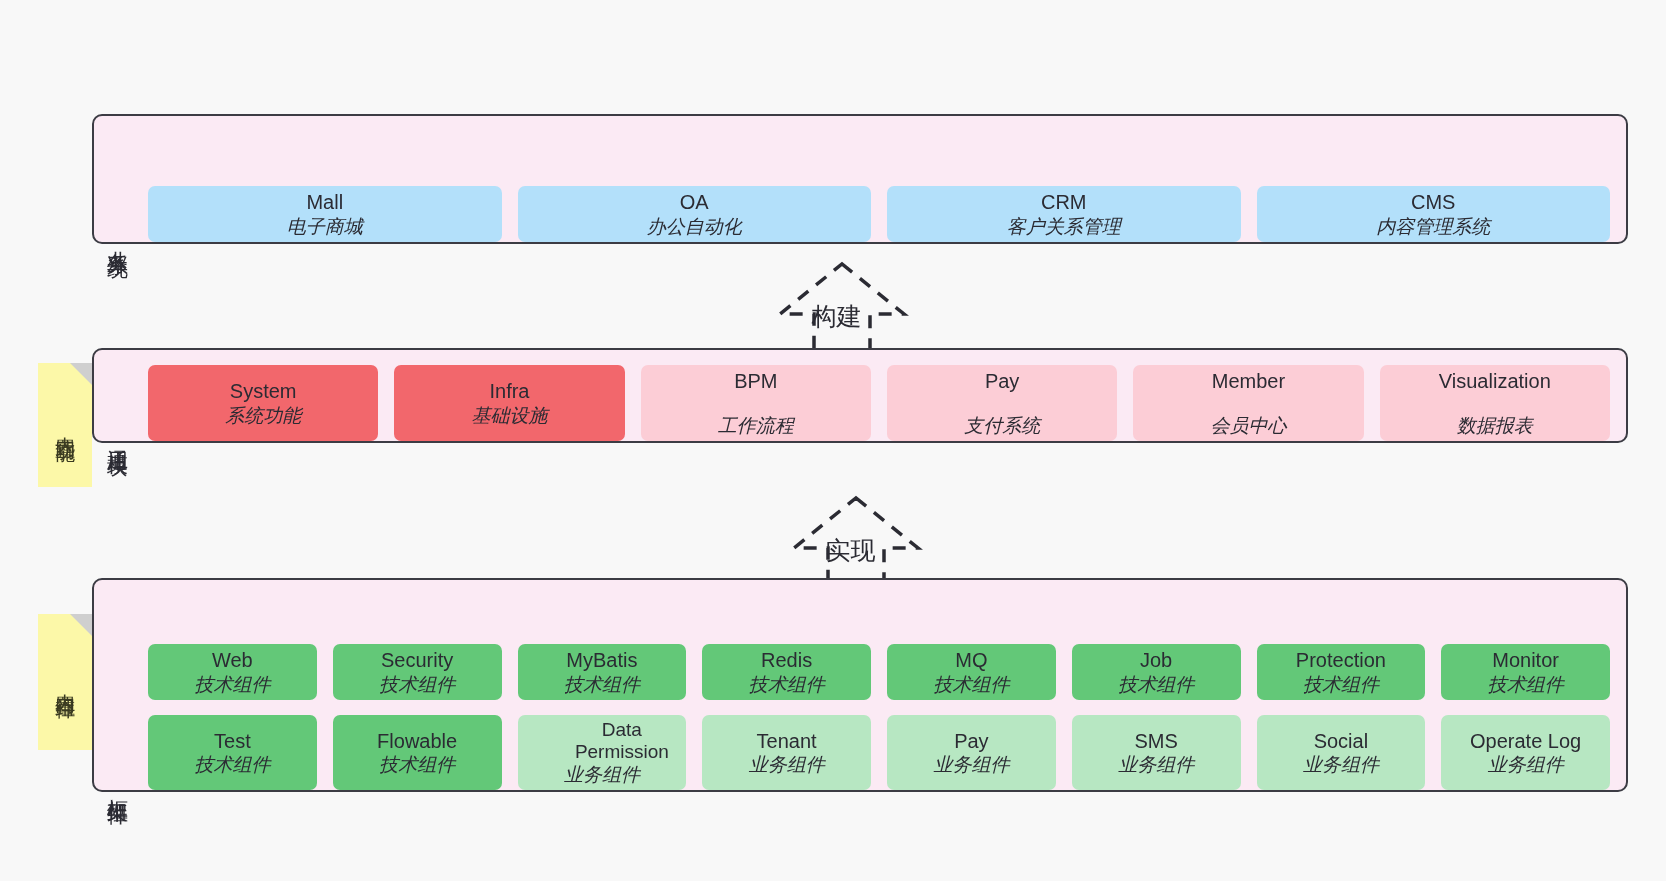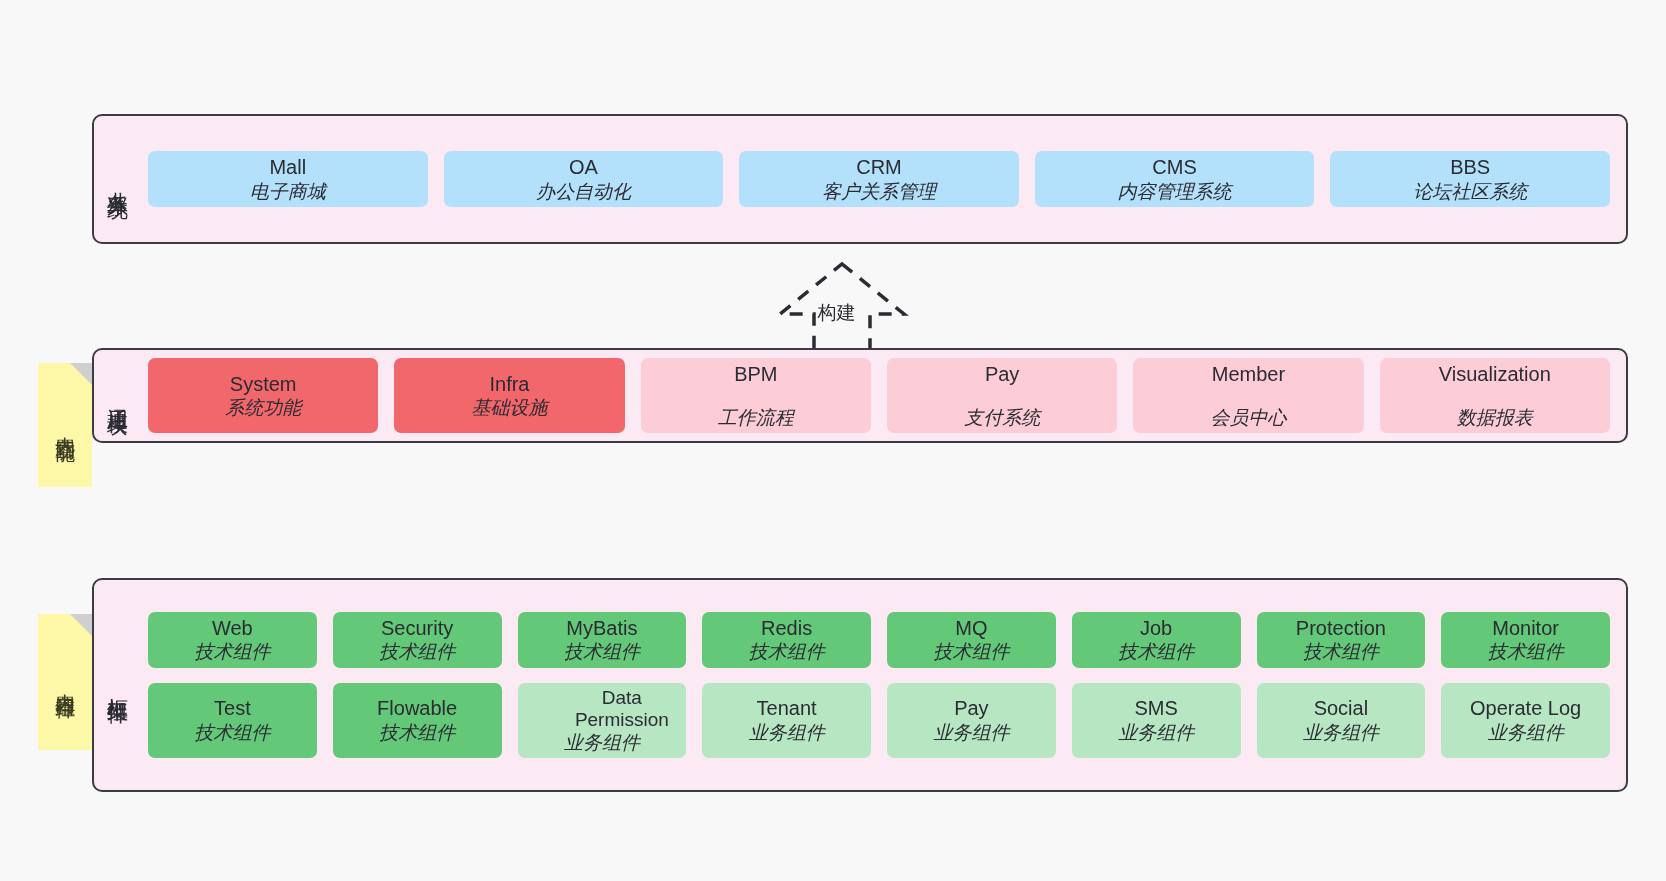--- a/index.html
+++ b/index.html
@@ -16,21 +16,21 @@
     background: #f8f8f8;
   }
 
   
   .layer {
     position: absolute;
     background: #fbeaf4;
     border: 2px solid #3c3c44;
     border-radius: 10px;
     display: flex;
-    align-items: center;
+    align-items: flex-end;
   }
   .layer-title {
     flex: 0 0 auto;
     width: 46px;
     display: flex;
     align-items: center;
     justify-content: center;
     font-size: 21px;
     color: #2b2b33;
     line-height: 1.18;
@@ -106,21 +106,21 @@
     position: absolute;
     width: 180px;
     height: 96px;
   }
   .arrow-wrap svg { display: block; width: 100%; height: 100%; }
   .arrow-label {
     position: absolute;
     left: 0; right: 11px;
     top: 42px;
     text-align: center;
-    font-size: 19px;
+    font-size: 25px;
     color: #2b2b33;
     pointer-events: none;
   }
 </style>
 </head>
 <body>
 
 <div id="canvas">
 
   <div class="layer" id="layer-business" style="left:92px; top:114px; width:1536px; height:130px;">
@@ -135,24 +135,20 @@
           <span class="t-en">OA</span>
           <span class="t-cn">办公自动化</span>
         </div>
         <div class="card blue">
           <span class="t-en">CRM</span>
           <span class="t-cn">客户关系管理</span>
         </div>
         <div class="card blue">
           <span class="t-en">CMS</span>
           <span class="t-cn">内容管理系统</span>
-        </div>
-        <div class="card blue">
-          <span class="t-en">BBS</span>
-          <span class="t-cn">论坛社区系统</span>
         </div>
       </div>
     </div>
   </div>
 
   <div class="arrow-wrap" style="left:752px; top:258px;">
     <svg viewBox="0 0 180 96" preserveAspectRatio="none" aria-hidden="true">
       <path d="M 90 6 L 152 56 L 118 56 L 118 92 L 62 92 L 62 56 L 28 56 Z" fill="#f8f8f8" stroke="#2b2b33" stroke-width="3.5" stroke-dasharray="13,10" stroke-linejoin="miter"></path>
     </svg>
     <div class="arrow-label">构建</div>
@@ -188,20 +184,26 @@
           <span class="t-cn">会员中心</span>
         </div>
         <div class="card pink">
           <span class="t-en">Visualization</span>
           <span class="t-cn">数据报表</span>
         </div>
       </div>
     </div>
   </div>
 
+  <div class="arrow-wrap" style="left:766px; top:492px;">
+    <svg viewBox="0 0 180 96" preserveAspectRatio="none" aria-hidden="true">
+      <path d="M 90 6 L 152 56 L 118 56 L 118 92 L 62 92 L 62 56 L 28 56 Z" fill="#f8f8f8" stroke="#2b2b33" stroke-width="3.5" stroke-dasharray="13,10" stroke-linejoin="miter"></path>
+    </svg>
+    <div class="arrow-label">实现</div>
+  </div>
 
   <div class="sticky" style="left:38px; top:614px; height:136px;">
     <span class="fold"></span>
     <span>内置组件</span>
   </div>
 
   <div class="layer" id="layer-framework" style="left:92px; top:578px; width:1536px; height:214px;">
     <div class="layer-title">框架组件</div>
     <div class="layer-body">
 

